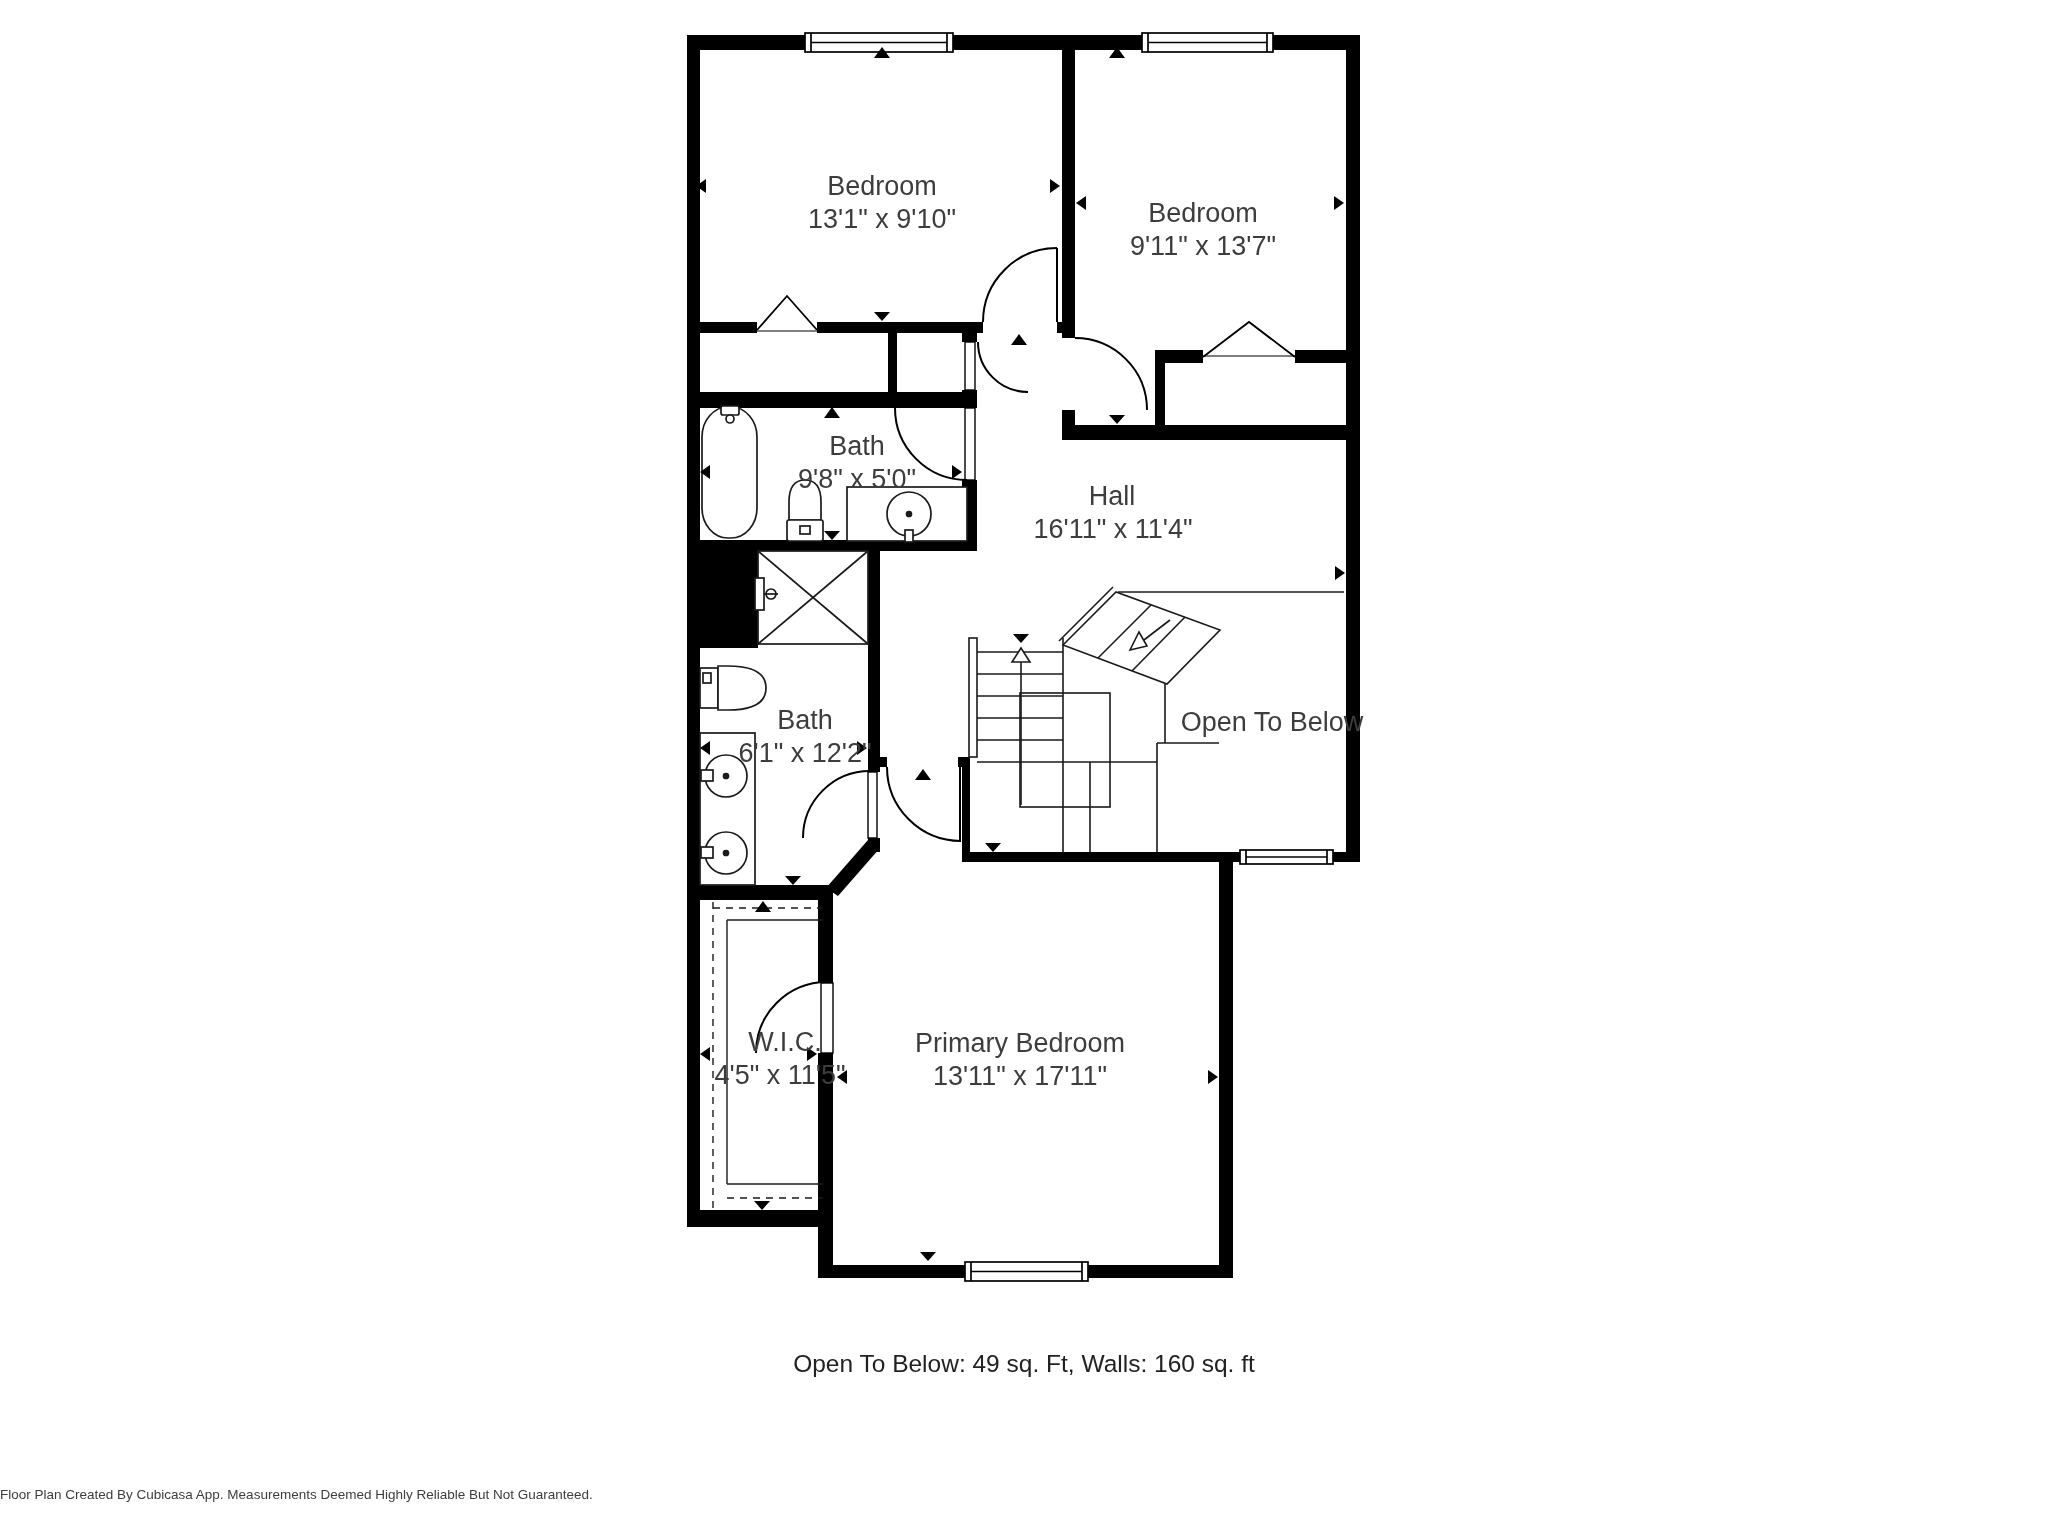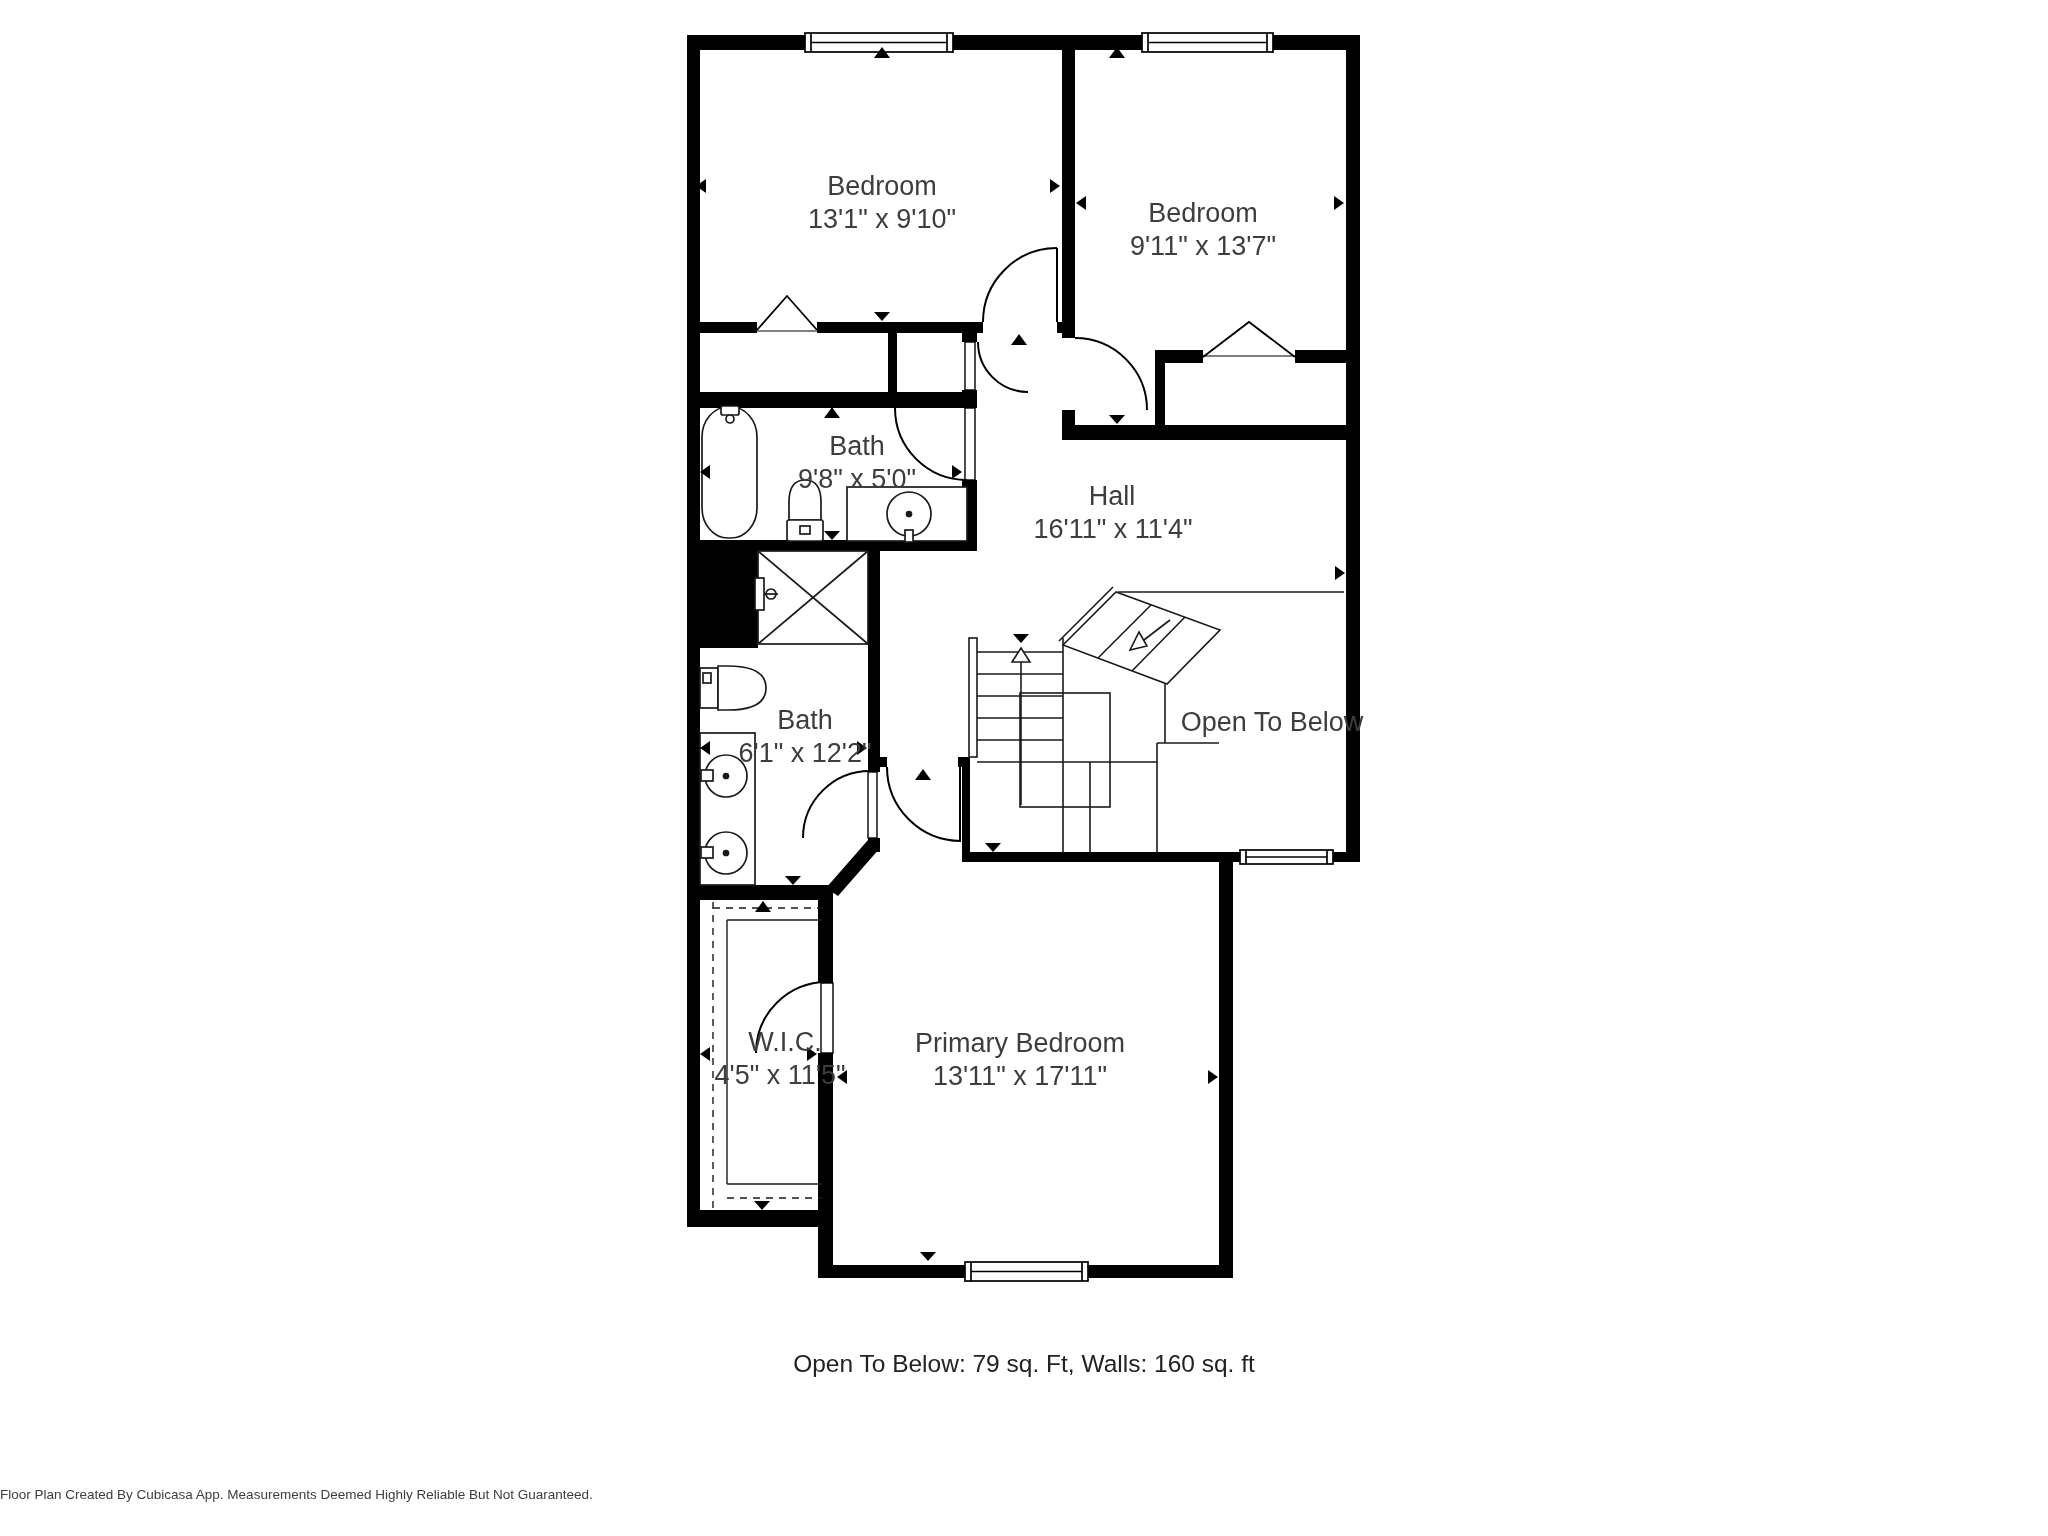--- a/index.html
+++ b/index.html
@@ -266,16 +266,16 @@
       <text class="room-dims" x="780" y="1084">4'5" x 11'5"</text>
     </g>
     <g>
       <text class="room-name" x="1020" y="1052">Primary Bedroom</text>
       <text class="room-dims" x="1020" y="1085">13'11" x 17'11"</text>
     </g>
   </g>
 </svg>
 
   <div class="summary">
-    <div class="line">Open To Below: 79 sq. Ft, Walls: 160 sq. ft</div>
+    <div class="line">Open To Below: 49 sq. Ft, Walls: 160 sq. ft</div>
   </div>
   <div class="footer-note">Floor Plan Created By Cubicasa App. Measurements Deemed Highly Reliable But Not Guaranteed.</div>
 </div>
 
 </body></html>

